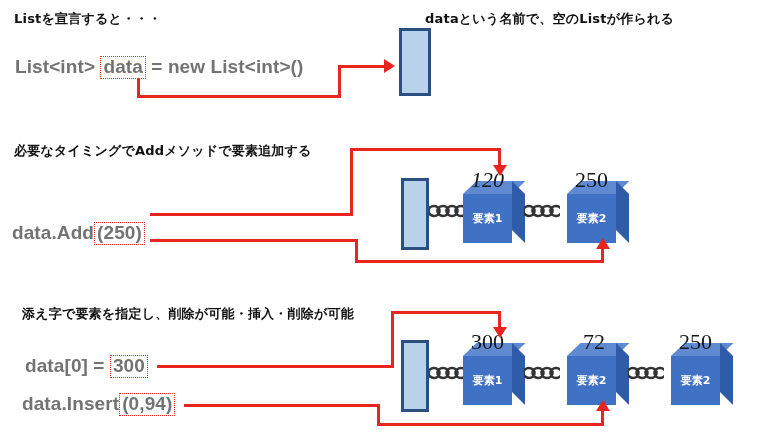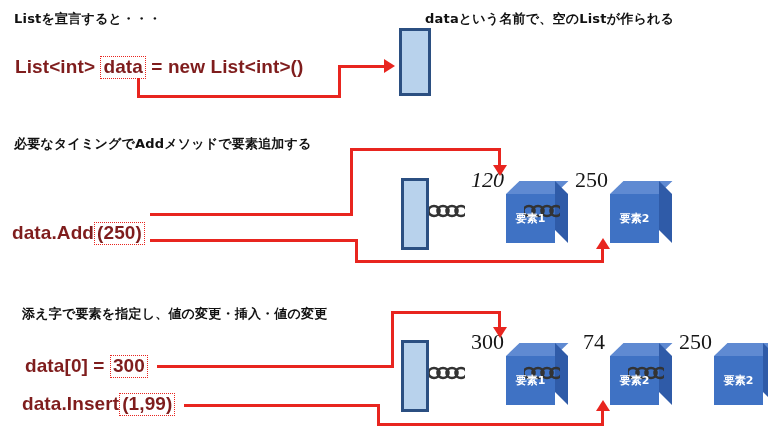--- a/index.html
+++ b/index.html
@@ -25,21 +25,21 @@
     font-size: 13px;
     color: #111111;
     letter-spacing: 0.2px;
     white-space: nowrap;
   }
   .code {
     position: absolute;
     font-family: "Liberation Sans", sans-serif;
     font-weight: bold;
     font-size: 19px;
-    color: #7f1d1d;
+    color: #737373;
     white-space: nowrap;
     letter-spacing: 0.1px;
   }
   .code .hl {
     border: 1.6px dotted #e8251f;
     padding: 0px 2px 1px 2px;
     display: inline-block;
     line-height: 1.05;
   }
   
@@ -47,21 +47,20 @@
     position: absolute;
     background: #b8d2ec;
     border: 3px solid #2b4f81;
     box-sizing: border-box;
   }
   
   .cube {
     position: absolute;
     width: 62px;
     height: 47px;
-    margin-left: 43px;
   }
   .cube .face-front {
     position: absolute;
     left: 0; top: 13px;
     width: 49px; height: 49px;
     background: #3f72c4;
     box-sizing: border-box;
   }
   .cube .face-top {
     position: absolute;
@@ -150,21 +149,21 @@
   </div>
 
   <div class="listbox" style="left:399px; top:28px; width:32px; height:68px;"></div>
 
   <div class="vline" style="left:137px; top:78px; height:20px;"></div>
   <div class="hline" style="left:137px; top:95px; width:204px;"></div>
   <div class="vline" style="left:338px; top:65px; height:33px;"></div>
   <div class="hline" style="left:338px; top:65px; width:48px;"></div>
   <div class="arrow-r" style="left:384px; top:59px;"></div>
 
-  <div class="note" style="left:14px; top:135px;">必要なタイミングでAddメソッドで要素追加する</div>
+  <div class="note" style="left:14px; top:142px;">必要なタイミングでAddメソッドで要素追加する</div>
 
 
   <div class="code" style="left:12px; top:222px;">
     <span>data.Add</span><span class="hl">(250)</span>
   </div>
 
   <div class="listbox" style="left:401px; top:178px; width:28px; height:72px;"></div>
 
   <svg class="chain" style="left:429px; top:203px; width:36px;" viewBox="0 0 36 16">
     <g fill="none" stroke="#333333" stroke-width="2.6">
@@ -205,28 +204,28 @@
   <div class="hline" style="left:350px; top:148px; width:151px;"></div>
   <div class="vline" style="left:498px; top:148px; height:20px;"></div>
   <div class="arrow-d" style="left:493px; top:165px;"></div>
 
   <div class="hline" style="left:150px; top:239px; width:208px;"></div>
   <div class="vline" style="left:355px; top:239px; height:24px;"></div>
   <div class="hline" style="left:355px; top:260px; width:249px;"></div>
   <div class="vline" style="left:601px; top:248px; height:15px;"></div>
   <div class="arrow-u" style="left:596px; top:238px;"></div>
 
-  <div class="note" style="left:22px; top:305px;">添え字で要素を指定し、値の変更・挿入・値の変更</div>
+  <div class="note" style="left:22px; top:305px;">添え字で要素を指定し、削除が可能・挿入・削除が可能</div>
 
   <div class="code" style="left:25px; top:355px;">
     <span>data[0] = </span><span class="hl">300</span>
   </div>
 
   <div class="code" style="left:22px; top:393px;">
-    <span>data.Insert</span><span class="hl">(1,99)</span>
+    <span>data.Insert</span><span class="hl">(0,94)</span>
   </div>
 
   <div class="listbox" style="left:401px; top:340px; width:28px; height:72px;"></div>
 
   <svg class="chain" style="left:429px; top:365px; width:36px;" viewBox="0 0 36 16">
     <g fill="none" stroke="#333333" stroke-width="2.6">
       <ellipse cx="5" cy="8" rx="5.5" ry="5"></ellipse>
       <ellipse cx="14" cy="8" rx="5.5" ry="5"></ellipse>
       <ellipse cx="23" cy="8" rx="5.5" ry="5"></ellipse>
       <ellipse cx="32" cy="8" rx="5.5" ry="5"></ellipse>
@@ -249,21 +248,21 @@
       <ellipse cx="32" cy="8" rx="5.5" ry="5"></ellipse>
     </g>
   </svg>
 
   <div class="cube" style="left:567px; top:343px;">
     <div class="face-top"></div>
     <div class="face-side"></div>
     <div class="face-front"></div>
     <div class="cube-label">要素2</div>
   </div>
-  <div class="cube-value" style="left:583px; top:329px;">74</div>
+  <div class="cube-value" style="left:583px; top:329px;">72</div>
 
   <svg class="chain" style="left:628px; top:365px; width:36px;" viewBox="0 0 36 16">
     <g fill="none" stroke="#333333" stroke-width="2.6">
       <ellipse cx="5" cy="8" rx="5.5" ry="5"></ellipse>
       <ellipse cx="14" cy="8" rx="5.5" ry="5"></ellipse>
       <ellipse cx="23" cy="8" rx="5.5" ry="5"></ellipse>
       <ellipse cx="32" cy="8" rx="5.5" ry="5"></ellipse>
     </g>
   </svg>
 

